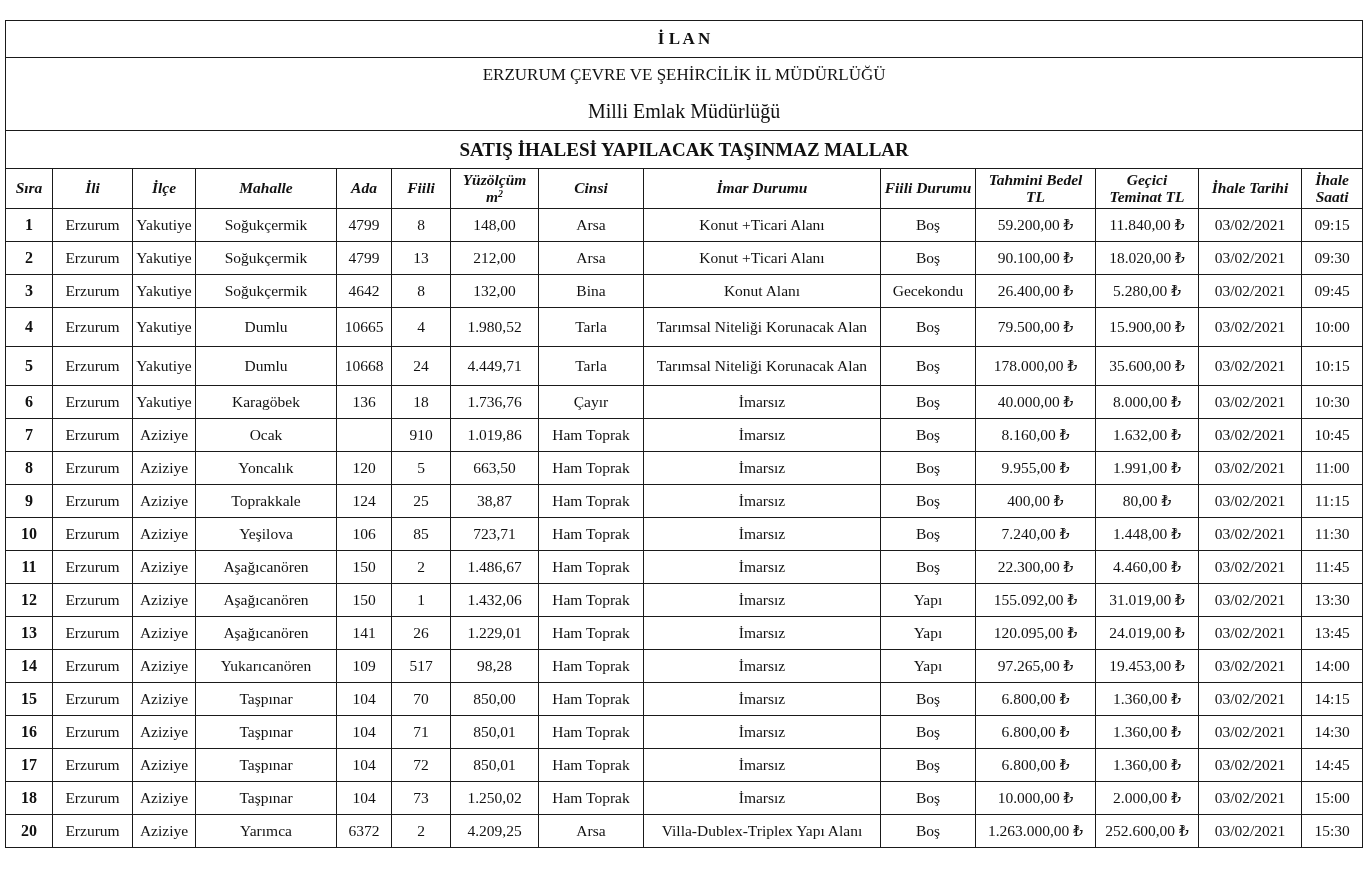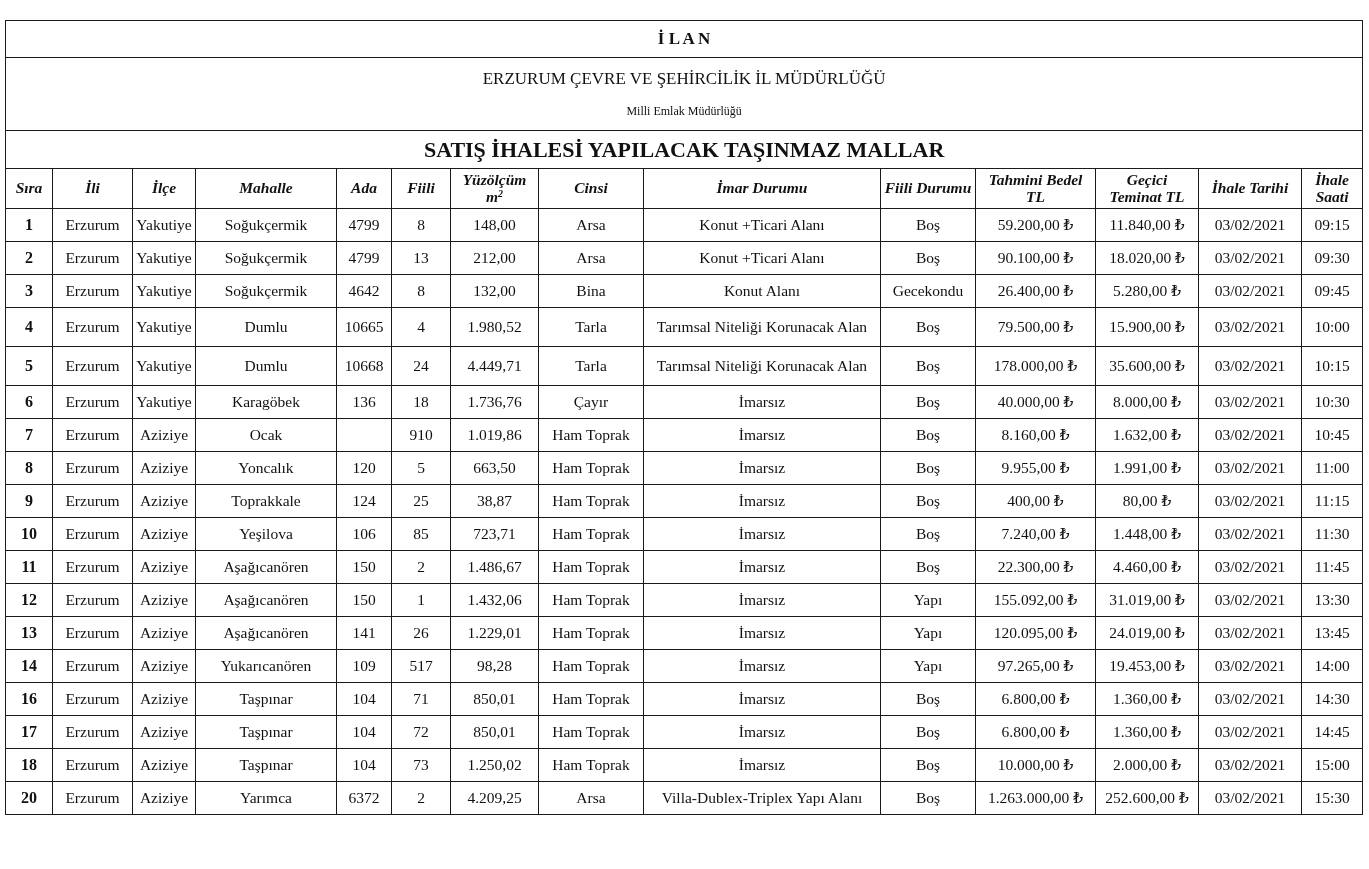--- a/index.html
+++ b/index.html
@@ -14,22 +14,22 @@
   table.ilan td, table.ilan th {
     border: 1.4px solid #1a1a1a;
     padding: 0 3px;
     text-align: center;
     vertical-align: middle;
     line-height: 1.05;
   }
   .title-row td { height: 36px; font-weight: bold; font-size: 17px; letter-spacing: 0; }
   .org-row td { height: 72px; font-weight: normal; font-size: 17px; line-height: 1.0; }
   .org-row .org-line1 { display: block; padding-bottom: 17px; }
-  .org-row .org-line2 { display: block; font-size: 12px; }
-  .sub-row td { height: 37px; font-weight: bold; font-size: 22px; }
+  .org-row .org-line2 { display: block; font-size: 20px; }
+  .sub-row td { height: 37px; font-weight: bold; font-size: 19px; }
   .head-row th { height: 39px; font-weight: bold; font-size: 15.5px; font-style: italic; }
   .data-row td { height: 32px; }
   .data-row.tall td { height: 38px; }
   td.sira { font-weight: bold; font-size: 16px; }
   td.num-right { text-align: right; padding-right: 5px; margin-top: 11px; }
   td.tarih { white-space: nowrap; }
   sup { font-size: 10px; vertical-align: 5px; line-height: 0; }
 </style>
 </head>
 <body>
@@ -300,20 +300,36 @@
         <td>98,28</td>
         <td>Ham Toprak</td>
         <td>İmarsız</td>
         <td>Yapı</td>
         <td class="num-right">97.265,00 ₺</td>
         <td class="num-right">19.453,00 ₺</td>
         <td class="tarih">03/02/2021</td>
         <td>14:00</td>
       </tr>
       <tr class="data-row">
+        <td class="sira">15</td>
+        <td>Erzurum</td>
+        <td>Aziziye</td>
+        <td>Taşpınar</td>
+        <td>104</td>
+        <td>70</td>
+        <td>850,00</td>
+        <td>Ham Toprak</td>
+        <td>İmarsız</td>
+        <td>Boş</td>
+        <td class="num-right">6.800,00 ₺</td>
+        <td class="num-right">1.360,00 ₺</td>
+        <td class="tarih">03/02/2021</td>
+        <td>14:15</td>
+      </tr>
+      <tr class="data-row">
         <td class="sira">16</td>
         <td>Erzurum</td>
         <td>Aziziye</td>
         <td>Taşpınar</td>
         <td>104</td>
         <td>71</td>
         <td>850,01</td>
         <td>Ham Toprak</td>
         <td>İmarsız</td>
         <td>Boş</td>

